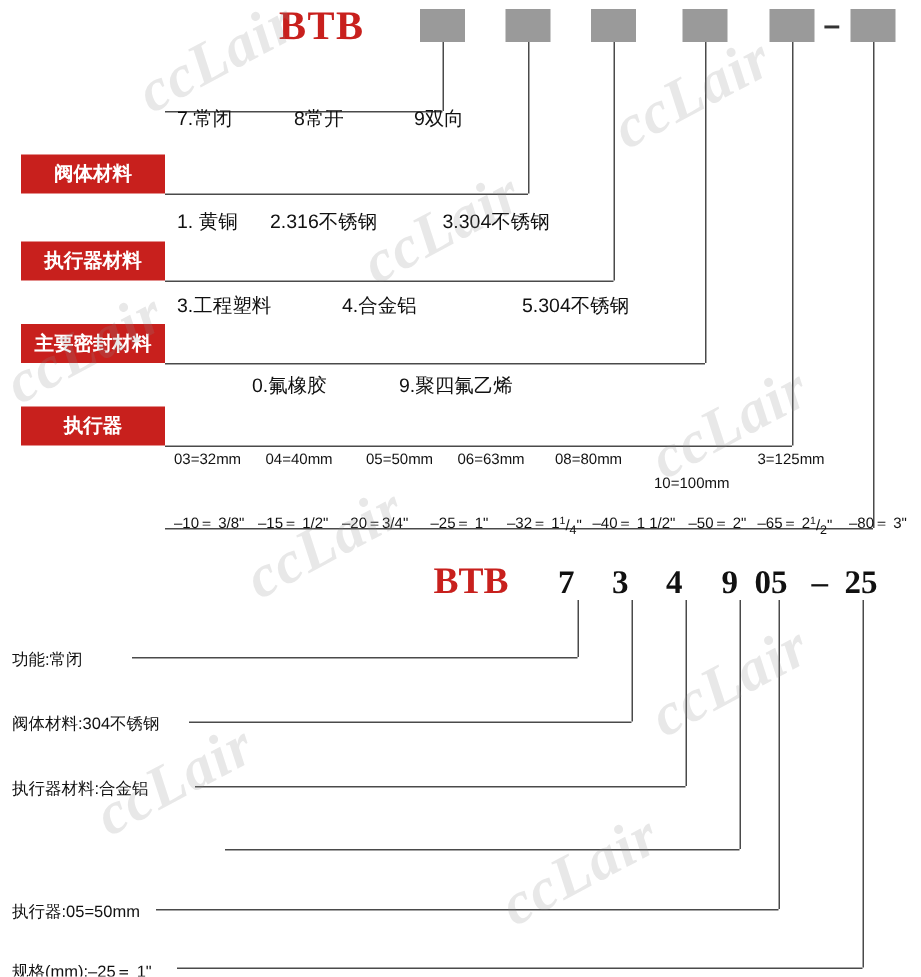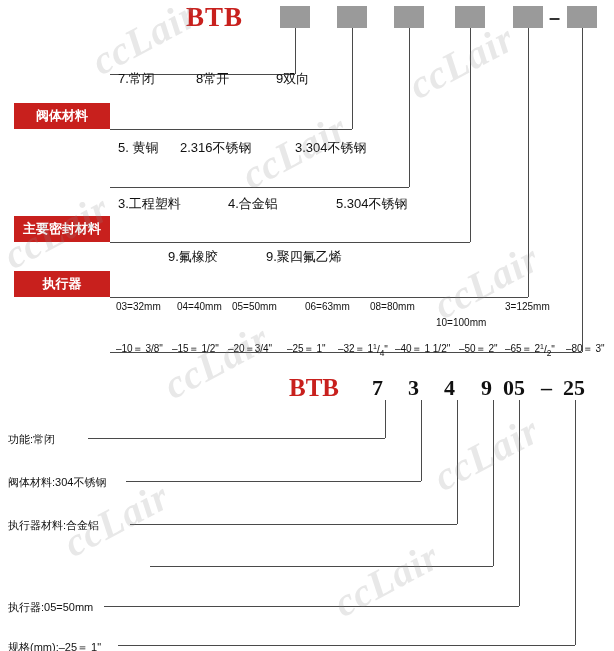--- a/index.html
+++ b/index.html
@@ -164,20 +164,21 @@
 
   <div class="gray-box" style="left:280px;"></div>
   <div class="gray-box" style="left:337px;"></div>
   <div class="gray-box" style="left:394px;"></div>
   <div class="gray-box" style="left:455px;"></div>
   <div class="gray-box" style="left:513px;"></div>
   <div class="dash-mark" style="left:549px;top:6px;">–</div>
   <div class="gray-box" style="left:567px;"></div>
 
   <div class="red-label" style="top:103px;">阀体材料</div>
+  <div class="red-label" style="top:161px;">执行器材料</div>
   <div class="red-label" style="top:216px;">主要密封材料</div>
   <div class="red-label" style="top:271px;">执行器</div>
 
   <div class="ln-h" style="left:110px;top:74px;width:185px;"></div>
   <div class="ln-v" style="left:295px;top:28px;height:46px;"></div>
 
   <div class="ln-h" style="left:110px;top:129px;width:242px;"></div>
   <div class="ln-v" style="left:352px;top:28px;height:101px;"></div>
 
   <div class="ln-h" style="left:110px;top:187px;width:299px;"></div>
@@ -189,34 +190,34 @@
   <div class="ln-h" style="left:110px;top:297px;width:418px;"></div>
   <div class="ln-v" style="left:528px;top:28px;height:269px;"></div>
 
   <div class="ln-h" style="left:110px;top:352px;width:472px;"></div>
   <div class="ln-v" style="left:582px;top:28px;height:324px;"></div>
 
   <div class="opt" style="left:118px;top:70px;">7.常闭</div>
   <div class="opt" style="left:196px;top:70px;">8常开</div>
   <div class="opt" style="left:276px;top:70px;">9双向</div>
 
-  <div class="opt" style="left:118px;top:139px;">5. 黄铜</div>
+  <div class="opt" style="left:118px;top:139px;">1. 黄铜</div>
   <div class="opt" style="left:180px;top:139px;">2.316不锈钢</div>
   <div class="opt" style="left:295px;top:139px;">3.304不锈钢</div>
 
   <div class="opt" style="left:118px;top:195px;">3.工程塑料</div>
   <div class="opt" style="left:228px;top:195px;">4.合金铝</div>
-  <div class="opt" style="left:336px;top:195px;">5.304不锈钢</div>
-
-  <div class="opt" style="left:168px;top:248px;">9.氟橡胶</div>
+  <div class="opt" style="left:348px;top:195px;">5.304不锈钢</div>
+
+  <div class="opt" style="left:168px;top:248px;">0.氟橡胶</div>
   <div class="opt" style="left:266px;top:248px;">9.聚四氟乙烯</div>
 
   <div class="opt small" style="left:116px;top:301px;">03=32mm</div>
   <div class="opt small" style="left:177px;top:301px;">04=40mm</div>
-  <div class="opt small" style="left:232px;top:301px;">05=50mm</div>
+  <div class="opt small" style="left:244px;top:301px;">05=50mm</div>
   <div class="opt small" style="left:305px;top:301px;">06=63mm</div>
   <div class="opt small" style="left:370px;top:301px;">08=80mm</div>
   <div class="opt small" style="left:436px;top:317px;">10=100mm</div>
   <div class="opt small" style="left:505px;top:301px;">3=125mm</div>
 
   <div class="opt small" style="left:116px;top:342px;">–10＝ 3/8"</div>
   <div class="opt small" style="left:172px;top:342px;">–15＝ 1/2"</div>
   <div class="opt small" style="left:228px;top:342px;">–20＝3/4"</div>
   <div class="opt small" style="left:287px;top:342px;">–25＝ 1"</div>
   <div class="opt small" style="left:338px;top:342px;"><span>–32＝ 1</span><span class="frac"><sup>1</sup>/<sub>4</sub>"</span></div>

